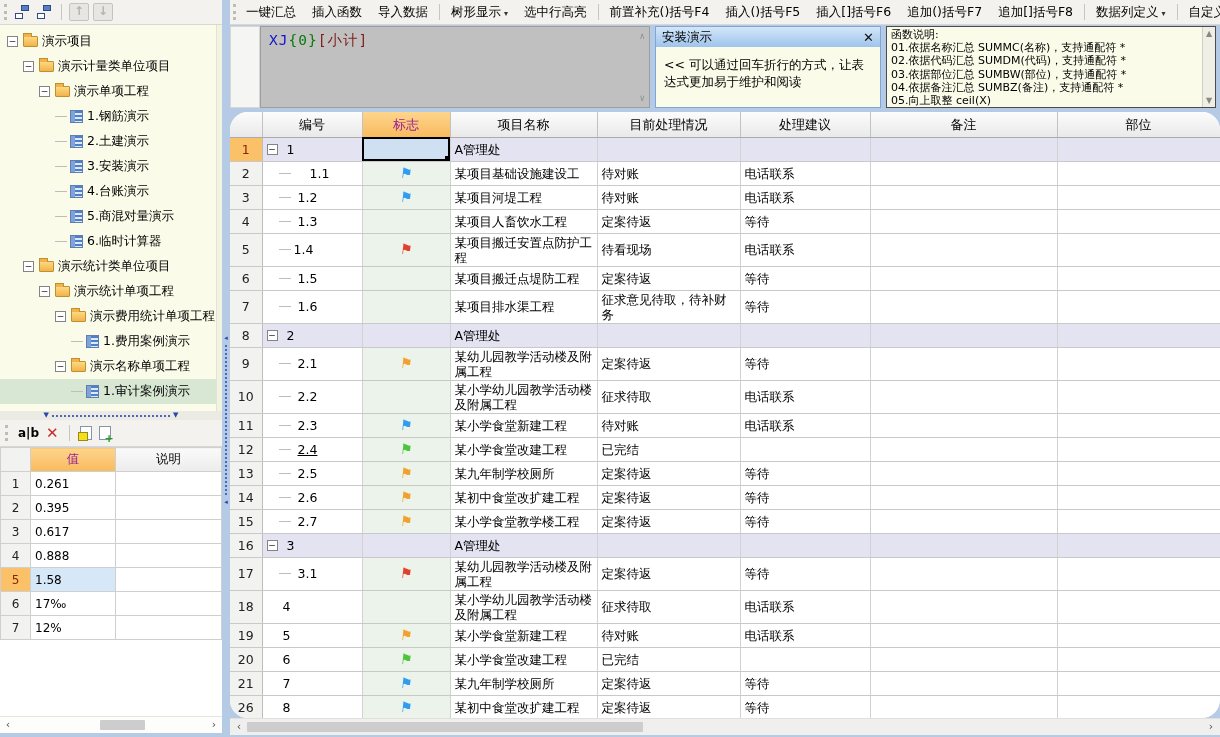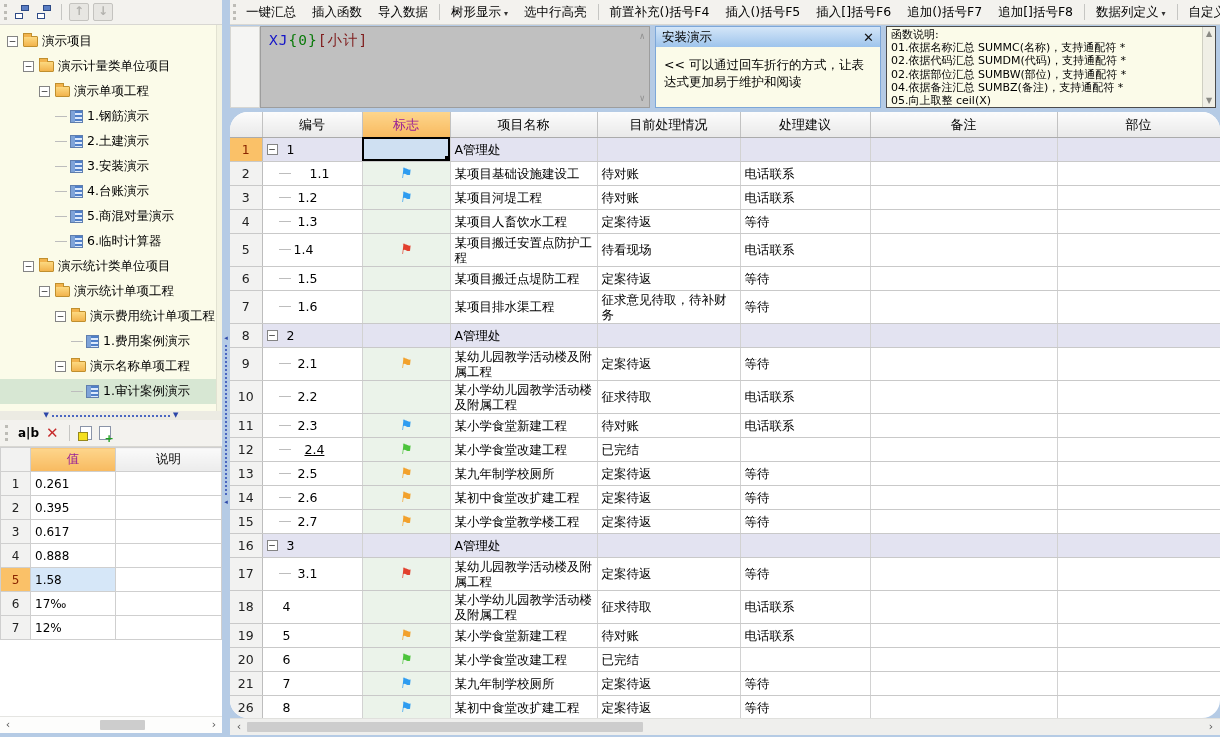--- a/index.html
+++ b/index.html
@@ -322,21 +322,21 @@
     <span id="tip-close">✕</span>
   </div>
   <div id="tip-body">&lt;&lt; 可以通过回车折行的方式，让表达式更加易于维护和阅读</div>
 </div>
 
 <div id="help-panel">
   <div id="help-lines">
       <div class="help-line">函数说明:</div>
       <div class="help-line">01.依据名称汇总 SUMMC(名称)，支持通配符 *</div>
       <div class="help-line">02.依据代码汇总 SUMDM(代码)，支持通配符 *</div>
-      <div class="help-line">02.依据部位汇总 SUMBW(部位)，支持通配符 *</div>
+      <div class="help-line">03.依据部位汇总 SUMBW(部位)，支持通配符 *</div>
       <div class="help-line">04.依据备注汇总 SUMBZ(备注)，支持通配符 *</div>
       <div class="help-line">05.向上取整 ceil(X)</div>
     </div>
   <div id="help-vscroll">
     <span style="top:2px">▲</span>
     <span style="bottom:2px">▼</span>
   </div>
 </div>
 
 <div id="main-grid">
@@ -535,21 +535,21 @@
           <td>电话联系</td>
           <td></td>
           <td></td>
         </tr>
         <tr>
           <td class="td-num">12</td>
           <td>
             <span class="code-wrap">
               <span class="code-ind"></span>
               <span class="connector"></span>
-              <span style="margin-left: 11px; text-decoration: underline;">2.4</span>
+              <span style="margin-left: 4px; text-decoration: underline;">2.4</span>
             </span>
           </td>
           <td class="td-flag"><span class="flag" style="color: rgb(76, 196, 60);">⚑</span></td>
           <td>某小学食堂改建工程</td>
           <td>已完结</td>
           <td></td>
           <td></td>
           <td></td>
         </tr>
         <tr>

